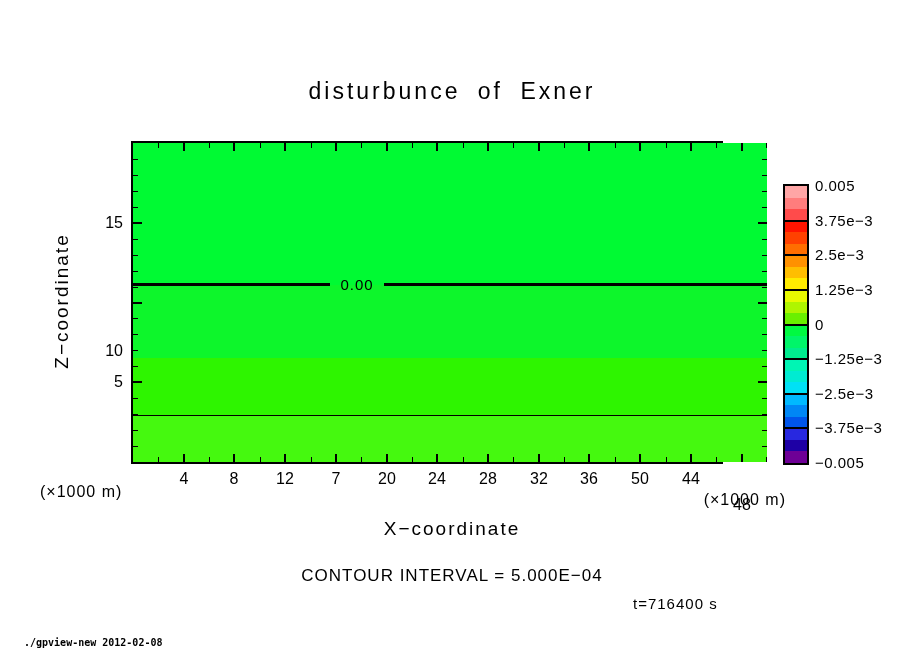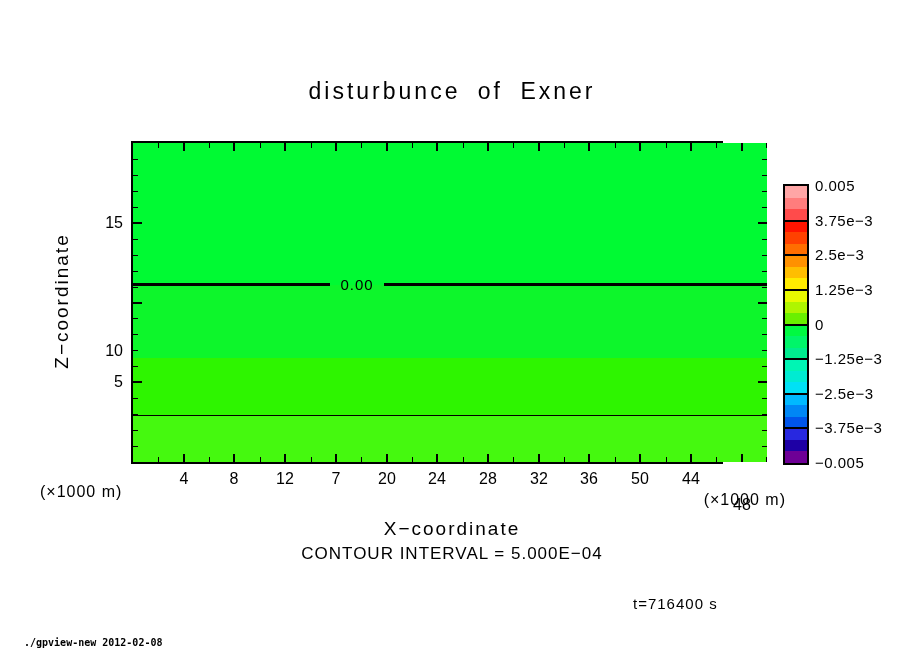--- a/index.html
+++ b/index.html
@@ -16,21 +16,21 @@
   .contour-label{position:absolute;font-size:15px;text-align:center;letter-spacing:1px;}
   .xlab{position:absolute;width:34px;text-align:center;font-size:16px;}
   .ylab{position:absolute;width:38px;text-align:right;font-size:16px;}
   #y-axis-title{position:absolute;left:62px;top:301px;transform:translate(-50%,-50%) rotate(-90deg);
                 white-space:nowrap;font-size:19px;letter-spacing:2px;}
   #x-axis-title{position:absolute;left:302px;top:518px;width:300px;text-align:center;
                 font-size:19px;letter-spacing:2px;}
   #x-unit-left{position:absolute;left:40px;top:483px;font-size:16px;letter-spacing:1px;}
   #x-unit-right{position:absolute;left:656px;top:491px;width:130px;text-align:right;
                 font-size:16px;letter-spacing:1px;}
-  #contour-interval{position:absolute;left:252px;top:544px;width:400px;text-align:center;
+  #contour-interval{position:absolute;left:252px;top:566px;width:400px;text-align:center;
                     font-size:17px;letter-spacing:1px;}
   #time-label{position:absolute;left:633px;top:595px;font-size:15px;letter-spacing:1px;}
   #colorbar{position:absolute;left:783px;top:184px;width:26px;height:281px;
             border:2px solid #000;box-sizing:border-box;}
   #colorbar-cells{position:absolute;left:0;top:0;width:22px;height:277px;}
   .cb-cell{position:absolute;left:0;width:100%;}
   .cb-sep{position:absolute;left:0;width:100%;height:2px;background:#000;}
   .cb-label{position:absolute;left:815px;height:18px;line-height:18px;font-size:15px;
             letter-spacing:0.5px;white-space:nowrap;}
   #footer-left{position:absolute;left:24px;top:637px;font-family:"DejaVu Sans Mono",monospace;

